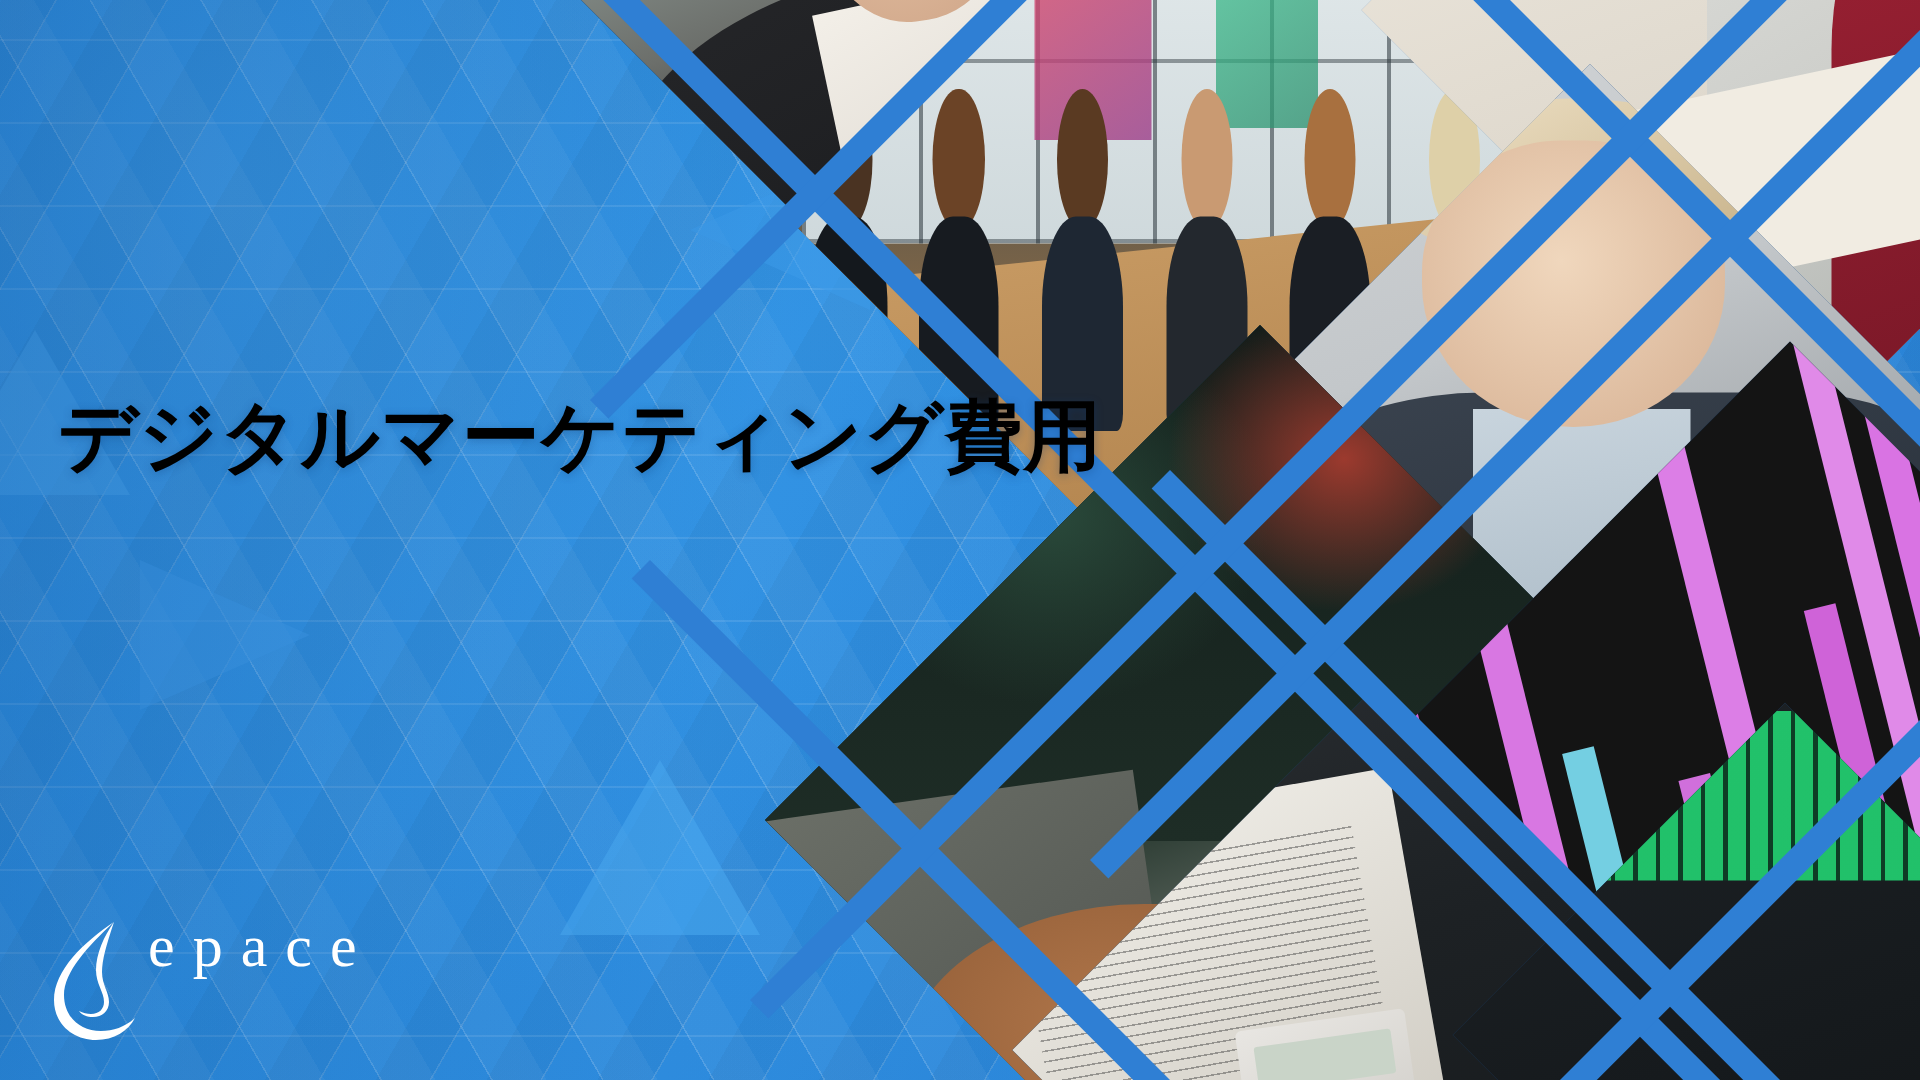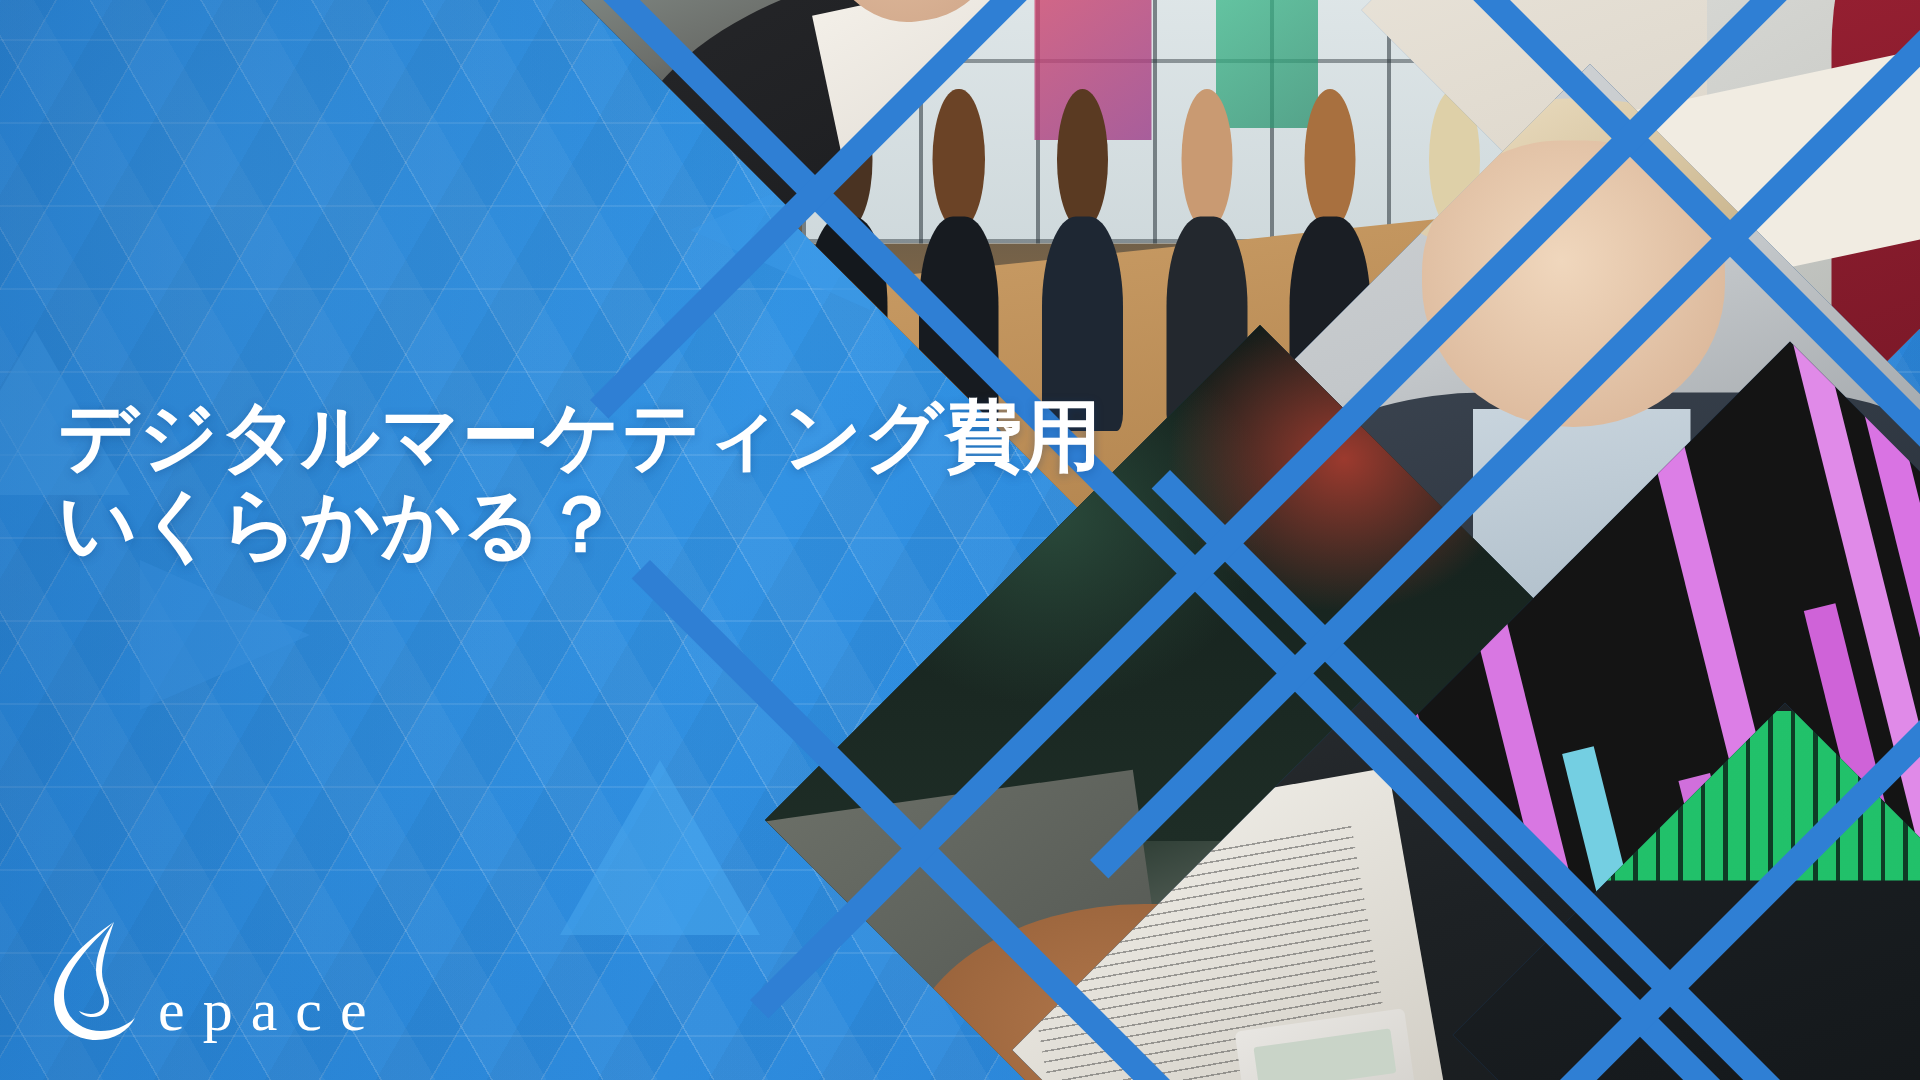--- a/index.html
+++ b/index.html
@@ -39,41 +39,41 @@
   .bg-accent.a2{left:830px;top:0px;width:230px;height:200px;background:#49a6ef;clip-path:polygon(0 0,100% 0,50% 100%);}
   .bg-accent.a3{left:560px;top:760px;width:200px;height:175px;background:#4aa9f1;clip-path:polygon(50% 0,100% 100%,0 100%);}
   .bg-accent.a4{left:1075px;top:760px;width:230px;height:200px;background:#56b0f2;clip-path:polygon(0 0,100% 0,100% 100%,0 100%);}
   .bg-accent.a5{left:140px;top:560px;width:170px;height:150px;background:#3f9deb;clip-path:polygon(0 0,100% 50%,0 100%);}
   .bg-accent.a6{left:690px;top:150px;width:180px;height:160px;background:#3c9aea;clip-path:polygon(100% 0,100% 100%,0 50%);}
   .bg-vig{position:absolute;inset:0;background:linear-gradient(100deg,rgba(10,70,140,.30) 0%,rgba(10,70,140,0) 40%);}
 
   
   .copy{position:absolute;left:58px;top:392px;width:1160px;z-index:30;}
   .title-line{
-    color:#ffffff;
+    color:#000000;
     font-weight:700;
     font-size:78px;
     line-height:1.13;
     letter-spacing:.012em;
     white-space:nowrap;
     text-shadow:0 2px 10px rgba(12,60,120,.32);
   }
   .title-line.l2{font-size:78px;}
   .tagline{
     margin-top:18px;
     color:#ffffff;
     font-weight:700;
     font-size:33px;
     letter-spacing:.02em;
     white-space:nowrap;
     text-shadow:0 2px 8px rgba(12,60,120,.35);
   }
 
   
-  .logo{position:absolute;left:44px;bottom:36px;z-index:30;display:flex;align-items:flex-end;gap:10px;}
+  .logo{position:absolute;left:44px;bottom:36px;z-index:30;display:flex;gap:0;}
   .logo svg{display:block;}
   .logo-word{
     color:#fff;font-size:60px;font-weight:400;
     letter-spacing:.30em;line-height:1;
     font-family:"Liberation Serif","DejaVu Serif",serif;
     padding-bottom:4px;
   }
 
   
   .collage{position:absolute;right:0;top:0;width:1130px;height:1080px;z-index:20;}
@@ -345,21 +345,20 @@
 
     <div class="sep" style="left:-200px;top:400px;width:1700px;height:26px;transform:rotate(-45deg);transform-origin:0 0;"></div>
     <div class="sep" style="left:300px;top:860px;width:1700px;height:26px;transform:rotate(-45deg);transform-origin:0 0;"></div>
     <div class="sep" style="left:-40px;top:1000px;width:1700px;height:26px;transform:rotate(-45deg);transform-origin:0 0;"></div>
     <div class="sep" style="left:620px;top:1230px;width:1700px;height:26px;transform:rotate(-45deg);transform-origin:0 0;"></div>
 
   </div>
 
   <div class="copy">
     <div class="title-line l1">デジタルマーケティング費用</div>
-    <div class="title-line l2">いくらかかる？</div>
   </div>
 
   <div class="logo">
     <span>
       <svg width="104" height="128" viewBox="0 0 104 128" aria-hidden="true">
         <path d="M70 6 C40 26 10 54 10 84 c0 24 19 40 42 40 c18 0 32 -9 39 -22
                  c-10 9 -22 13 -34 13 c-22 0 -37 -15 -37 -36
                  C20 56 44 30 70 6 Z" fill="#ffffff"></path>
         <path d="M70 6 C62 30 58 44 58 56 c0 13 7 20 7 30 c0 9 -7 15 -16 15
                  c-6 0 -11 -2 -14 -6 c4 2 8 3 12 3 c8 0 13 -5 13 -12

